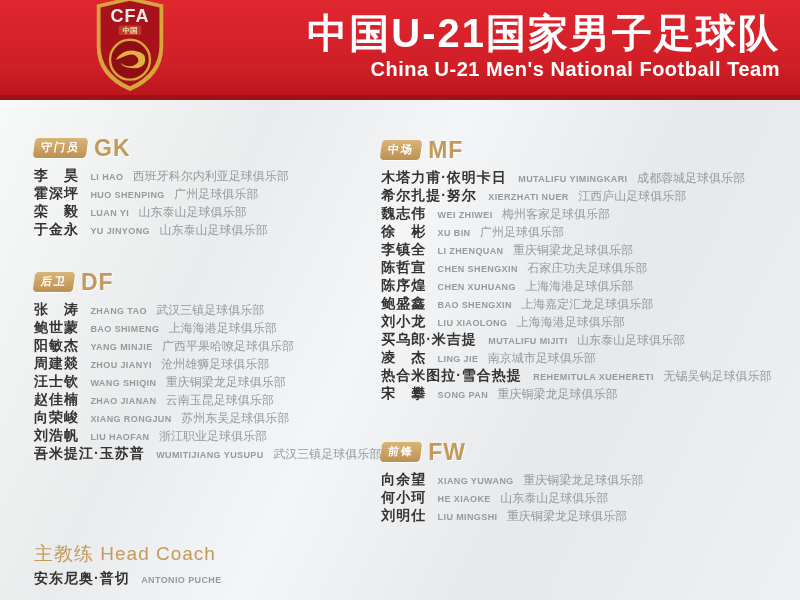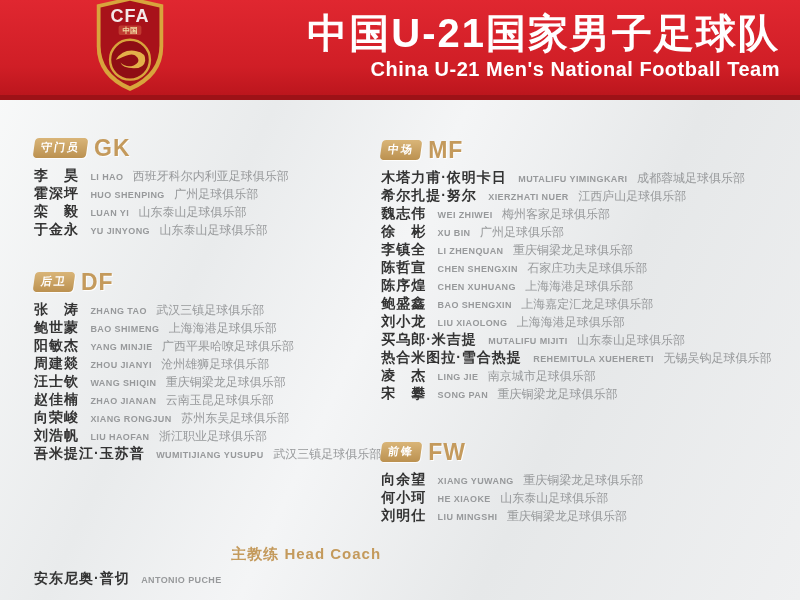--- a/index.html
+++ b/index.html
@@ -37,21 +37,21 @@
     margin-left:7px;letter-spacing:1px;text-shadow:1px 1px 0 rgba(255,255,255,.85);
   }
   .player-row{height:18px;line-height:18px;white-space:nowrap;}
   .p-name{font-size:14px;font-weight:700;color:var(--text-dark);letter-spacing:1px;}
   .p-latin{font-size:9px;font-weight:700;color:var(--text-gray);margin-left:7px;letter-spacing:0.4px;text-align:center;}
   .p-club{font-size:12px;color:var(--text-gray);margin-left:5px;}
   .sec-gk{margin-bottom:34px;}
   .sec-mf{margin-bottom:40px;}
   
   .coach-block{margin-top:80px;}
-  .coach-title{font-size:15px;font-weight:700;color:var(--gold);letter-spacing:1px;line-height:24px;text-align:right;}
+  .coach-title{font-size:19px;font-weight:400;color:var(--gold);letter-spacing:1px;line-height:24px;}
   .coach-row{margin-top:3px;height:18px;line-height:18px;white-space:nowrap;}
   
   .crest svg{display:block;}
 </style>
 </head>
 <body>
 
 <div class="page">
 
   <header class="masthead">
@@ -245,29 +245,29 @@
     <span class="p-club">上海海港足球俱乐部</span>
   </div>
 
   <div class="player-row">
     <span class="p-name">买乌郎·米吉提</span>
     <span class="p-latin">MUTALIFU MIJITI</span>
     <span class="p-club">山东泰山足球俱乐部</span>
   </div>
 
   <div class="player-row">
+    <span class="p-name">凌　杰</span>
+    <span class="p-latin">LING JIE</span>
+    <span class="p-club">南京城市足球俱乐部</span>
+  </div>
+
+  <div class="player-row">
     <span class="p-name">热合米图拉·雪合热提</span>
     <span class="p-latin">REHEMITULA XUEHERETI</span>
     <span class="p-club">无锡吴钩足球俱乐部</span>
-  </div>
-
-  <div class="player-row">
-    <span class="p-name">凌　杰</span>
-    <span class="p-latin">LING JIE</span>
-    <span class="p-club">南京城市足球俱乐部</span>
   </div>
 
   <div class="player-row">
     <span class="p-name">宋　攀</span>
     <span class="p-latin">SONG PAN</span>
     <span class="p-club">重庆铜梁龙足球俱乐部</span>
   </div>
 </div>
       </section>
 

